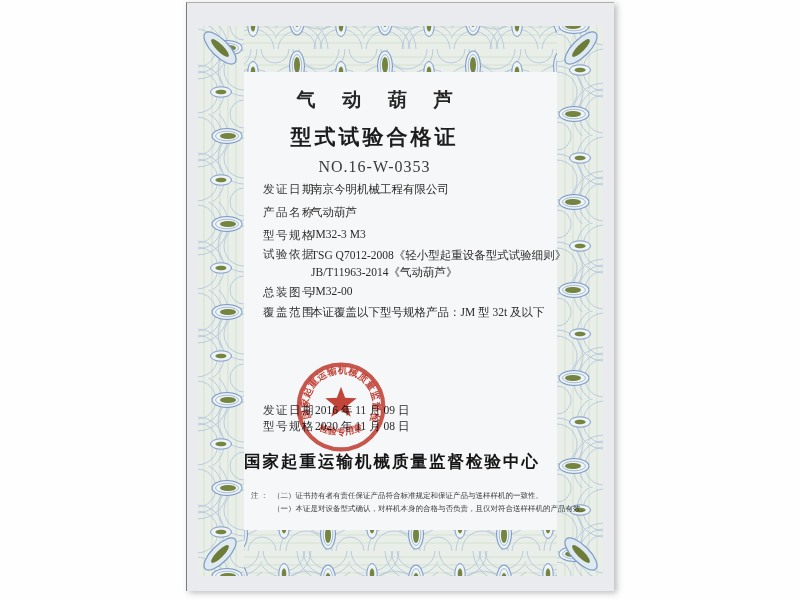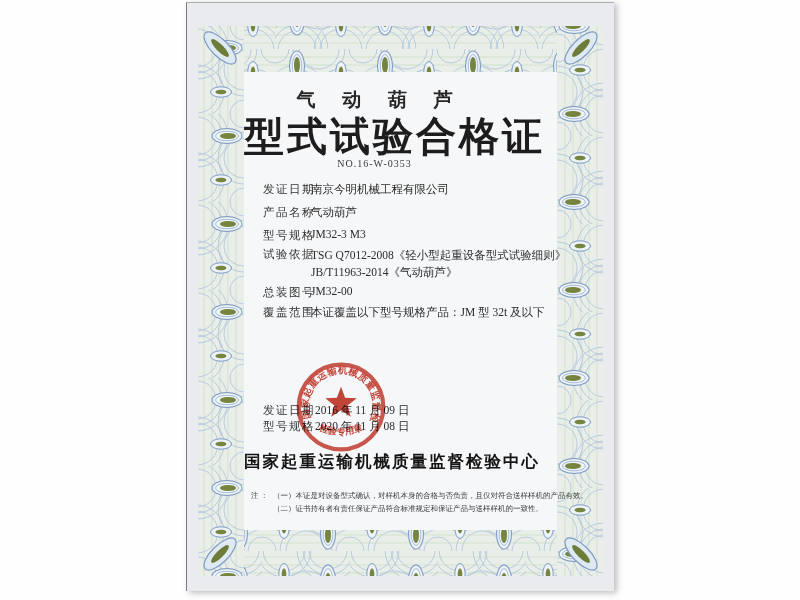--- a/index.html
+++ b/index.html
@@ -11,22 +11,22 @@
   .paper{
     position:absolute;left:186px;top:2px;width:427px;height:588px;
     background:#e9ebee;
     border-left:1px solid #7d7d78;border-top:1px solid #b0b0aa;
     box-shadow:3px 2px 6px rgba(70,70,70,.35);
   }
   .gsvg{position:absolute;left:0;top:0;width:427px;height:588px;}
   .content{position:absolute;left:0;top:0;width:427px;height:588px;color:#2e2e2e;}
   .center{position:absolute;left:57px;width:261px;text-align:center;white-space:nowrap;}
   .product-title{top:84px;font-size:19px;font-weight:bold;letter-spacing:11px;text-indent:11px;color:#262626;}
-  .main-title{top:106px;font-size:40px;font-weight:bold;letter-spacing:3px;color:#1d1d1d;}
-  .cert-no{top:155px;font-size:10px;letter-spacing:1px;color:#3a3a3a;}
+  .main-title{top:120px;font-size:21px;font-weight:bold;letter-spacing:3px;color:#1d1d1d;}
+  .cert-no{top:155px;font-size:16px;letter-spacing:1px;color:#3a3a3a;}
   .row{position:absolute;left:0;top:0;width:427px;font-size:11.5px;}
   .row .lbl{position:absolute;left:76px;letter-spacing:1.5px;white-space:nowrap;color:#333;}
   .row .val{position:absolute;left:124px;white-space:nowrap;color:#2b2b2b;}
   .vline{line-height:17px;white-space:nowrap;}
   .cov{position:absolute;left:124px;top:325px;font-size:11.5px;line-height:18px;color:#2b2b2b;white-space:nowrap;}
   .authority{top:448px;font-size:16.5px;font-weight:bold;letter-spacing:2px;color:#151515;}
   .notes{position:absolute;left:64px;top:486px;font-size:7.5px;line-height:13px;color:#3c3c3c;white-space:nowrap;}
   .notes .nlbl{position:absolute;left:0;top:0;letter-spacing:2px;}
   .notes .nlines{margin-left:22px;}
   .stamp{
@@ -140,22 +140,22 @@
       <div class="row" style="top:416px">
         <span class="lbl">型号规格</span>
         <span class="val" style="left:128px">2020 年 11 月 08 日</span>
       </div>
 
       <div class="center authority">国家起重运输机械质量监督检验中心</div>
 
       <div class="notes">
         <span class="nlbl">注：</span>
         <div class="nlines">
+          <div>（二）证书持有者有责任保证产品符合标准规定和保证产品与送样样机的一致性。</div>
           <div>（一）本证是对设备型式确认，对样机本身的合格与否负责，且仅对符合送样样机的产品有效。</div>
-          <div>（二）证书持有者有责任保证产品符合标准规定和保证产品与送样样机的一致性。</div>
         </div>
       </div>
     </div>
 
     <div class="stamp">
       <svg viewBox="0 0 100 100" width="92" height="92">
         <circle cx="50" cy="50" r="46" fill="none" stroke="#c5372a" stroke-width="4.5" opacity="0.9"></circle>
         <defs>
           <path id="ringPath" d="M17,62 A35.5,35.5 0 1 1 83,62"></path>
           <path id="botPath" d="M26,75 Q50,85 74,75"></path>

